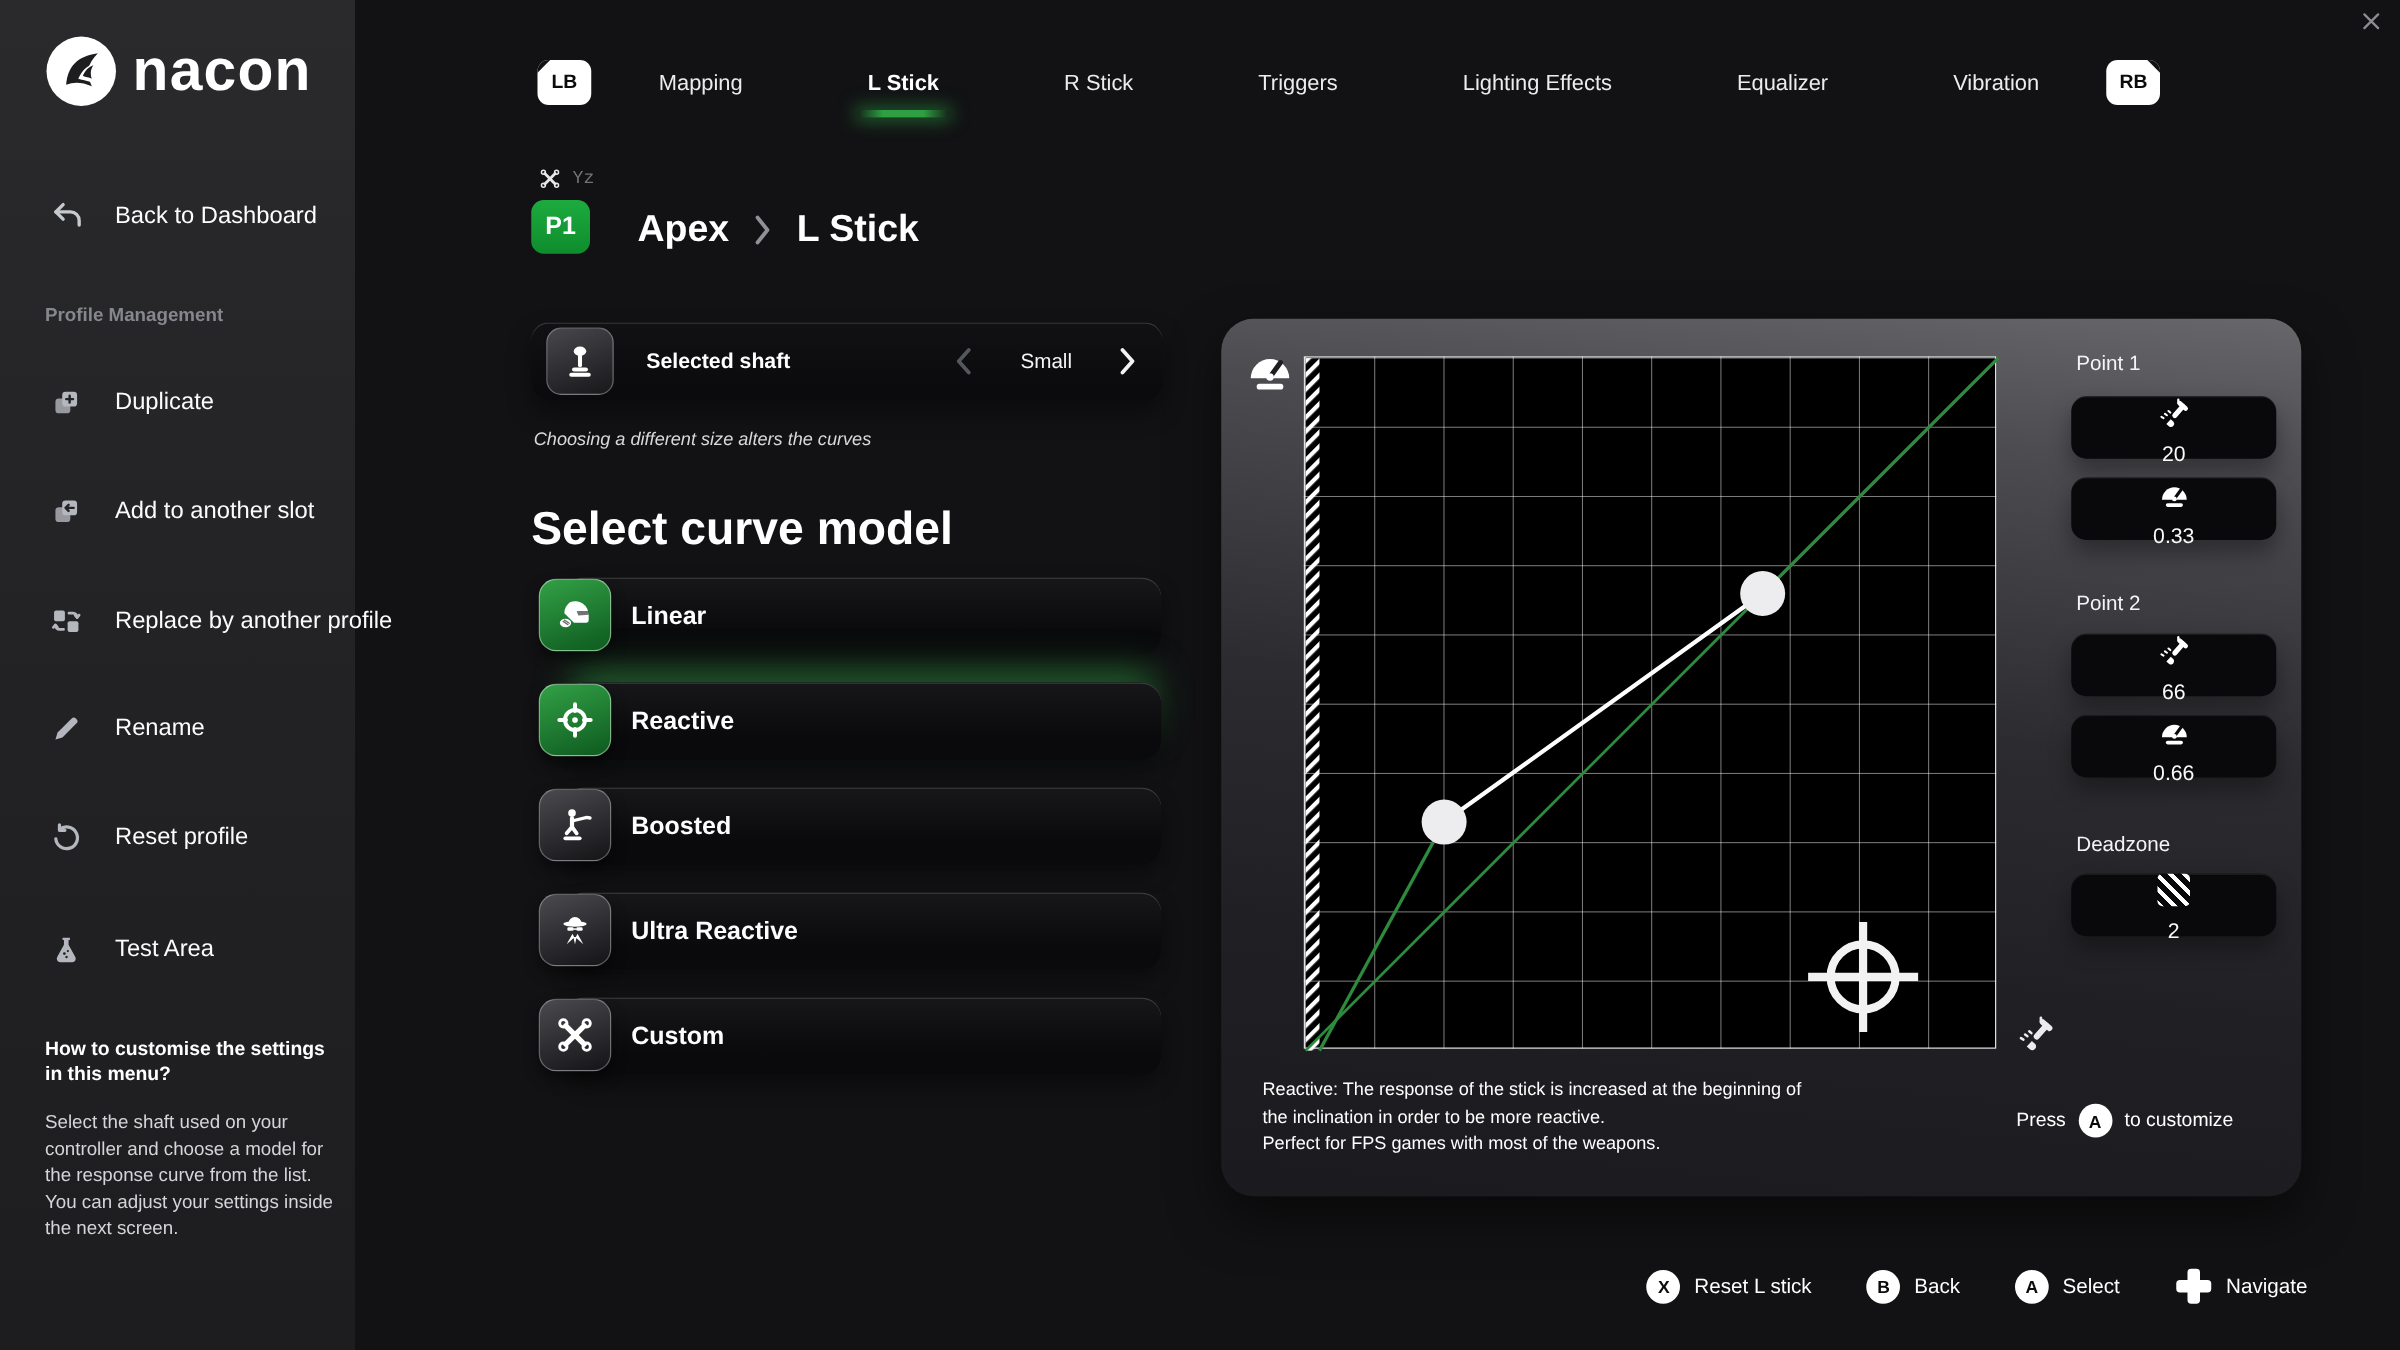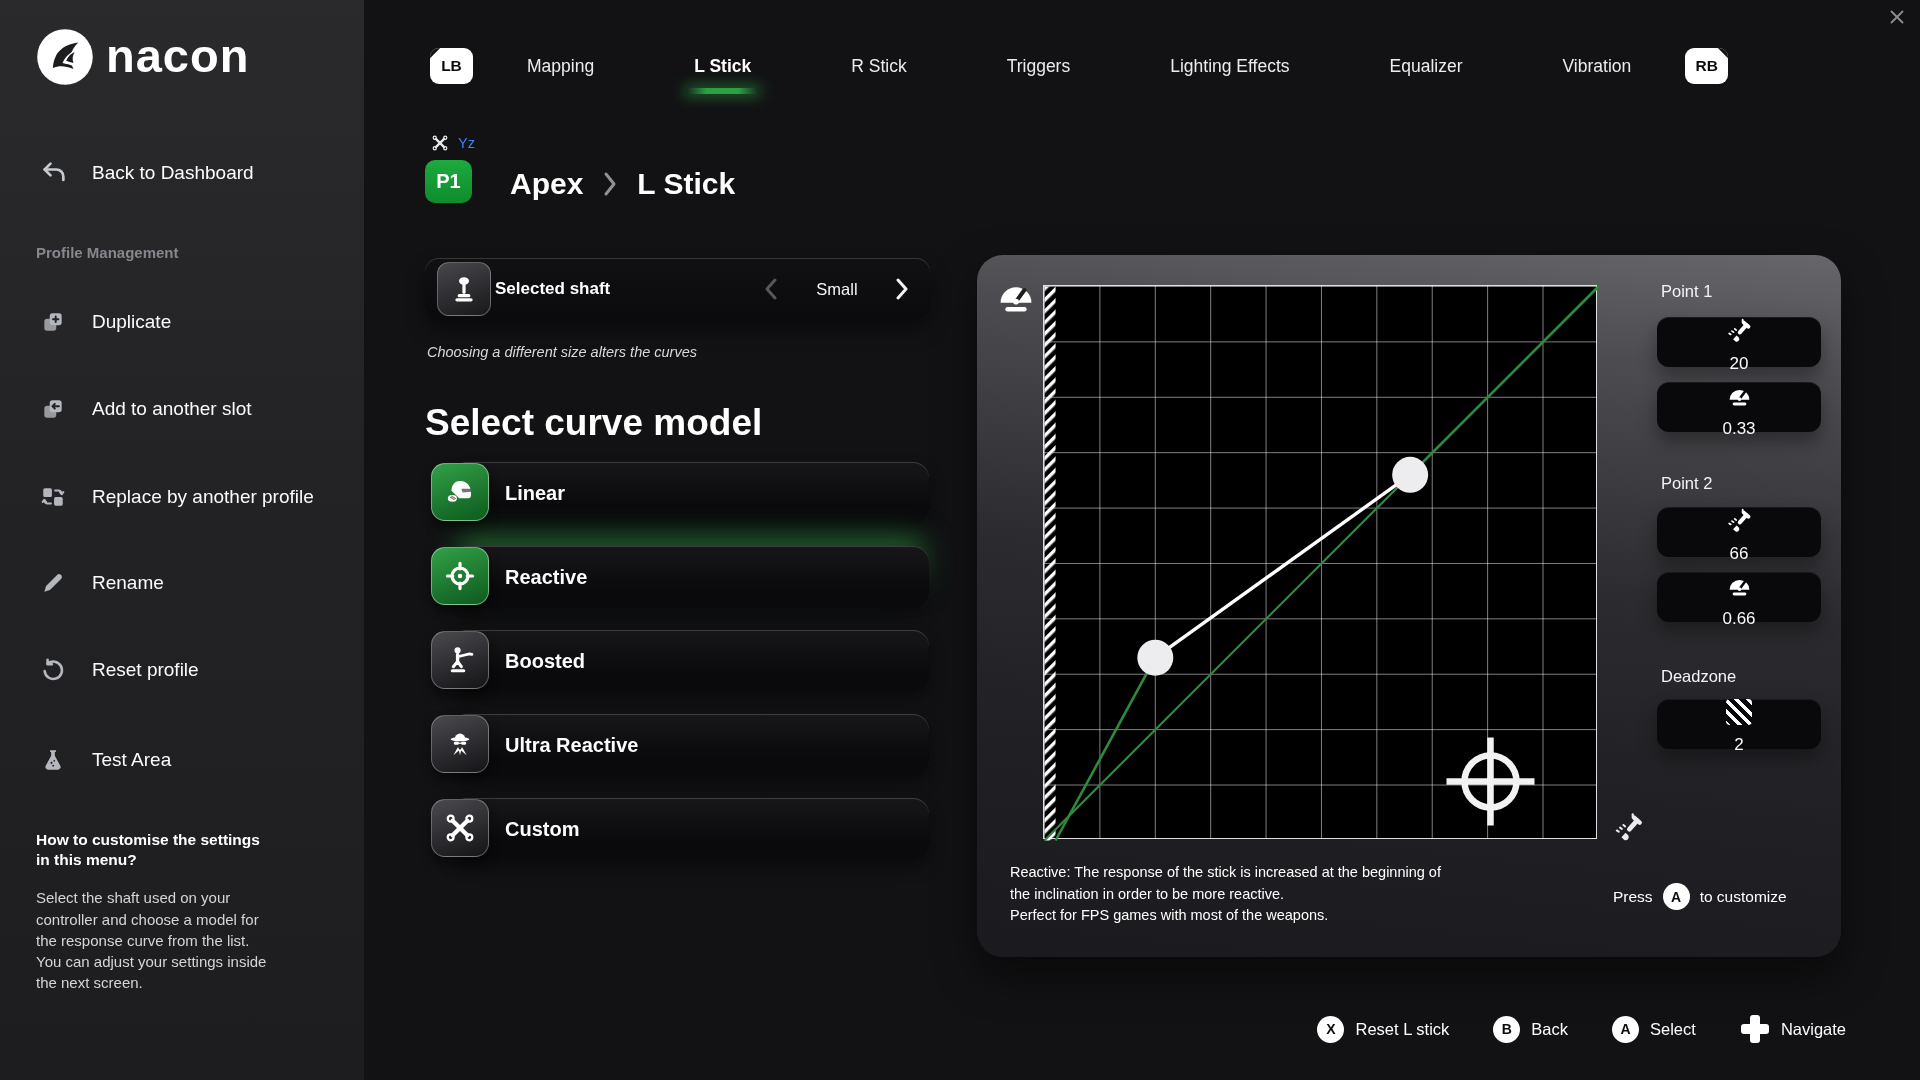--- a/index.html
+++ b/index.html
@@ -1,20 +1,20 @@
 <!DOCTYPE html>
 <html><head>
 <meta charset="utf-8">
 <style>
   html,body{margin:0;padding:0;width:1920px;height:1080px;overflow:hidden;background:#121214;
     font-family:"Liberation Sans","DejaVu Sans",sans-serif;color:#fff;}
   *{box-sizing:border-box;}
 
   
-  .sidebar{position:absolute;left:0;top:0;width:364px;height:1080px;
+  .sidebar{position:absolute;left:0;top:0;width:284px;height:1080px;
     background:linear-gradient(180deg,#2a2a2d 0%,#232326 45%,#1d1d20 100%);}
   .logo{position:absolute;left:36px;top:28px;display:flex;align-items:center;gap:12px;}
   .logo-circle{width:58px;height:58px;}
   .logo-word{font-size:47px;font-weight:800;letter-spacing:1px;color:#fff;margin-top:-4px;}
   .back-row{position:absolute;left:40px;top:158px;display:flex;align-items:center;gap:24px;height:30px;cursor:pointer;}
   .back-row .ic{color:#c6c9ce;}
   .back-row .lbl{font-size:19px;color:#fdfdfd;}
   .section-label{position:absolute;left:36px;top:244px;font-size:15px;font-weight:700;color:#85878d;}
   .menu-item{position:absolute;left:40px;display:flex;align-items:center;gap:26px;height:30px;cursor:pointer;}
   .menu-item .ic{color:#b4b7bd;width:26px;height:26px;display:flex;}
@@ -35,38 +35,38 @@
   .nav-links{display:flex;align-items:center;gap:100px;margin:0 54px;}
   .nav-link{font-size:17.5px;color:#ececee;cursor:pointer;position:relative;white-space:nowrap;}
   .nav-link.active{font-weight:700;color:#fff;}
   .nav-link.active::after{content:"";position:absolute;left:-8px;right:-8px;bottom:-17px;height:6px;border-radius:4px;
     background:linear-gradient(90deg,rgba(39,150,60,.15),#2ea043 28%,#2ea043 72%,rgba(39,150,60,.15));
     box-shadow:0 0 14px 3px rgba(46,160,67,.55);}
 
   
   .tag-row{position:absolute;left:431px;top:134px;display:flex;align-items:center;gap:9px;}
   .tag-row .ic{width:18px;height:18px;color:#e8e8ea;display:flex;}
-  .tag-label{font-size:14.5px;color:#3b82f6;}
+  .tag-label{font-size:14.5px;color:#737373;font-family:Liberation Mono, monospace;}
   .slot-badge{position:absolute;left:425px;top:160px;width:47px;height:43px;border-radius:10px;
     background:linear-gradient(180deg,#1cab3e,#0f8c2d);display:flex;align-items:center;justify-content:center;
     font-size:20px;font-weight:800;color:#fff;}
   .title-row{position:absolute;left:510px;top:164px;height:40px;display:flex;align-items:center;gap:20px;}
   .title-main{font-size:30px;font-weight:700;}
   .title-sep{width:14px;height:26px;color:#8f9196;display:flex;}
   .title-page{font-size:30px;font-weight:700;}
 
   
   .shaft-card{position:absolute;left:425px;top:258px;width:505px;height:62px;border-radius:14px;
     background:linear-gradient(180deg,#111113,#0a0a0c);display:flex;align-items:center;padding-right:20px;
     box-shadow:inset 0 1px 0 rgba(255,255,255,.16),0 10px 20px rgba(0,0,0,.4);}
   .shaft-tile{width:54px;height:54px;margin-left:12px;border-radius:12px;flex:none;
     background:linear-gradient(160deg,#47474c,#18181b);border:1px solid rgba(255,255,255,.3);
     display:flex;align-items:center;justify-content:center;color:#fff;}
   .shaft-tile svg{width:30px;height:30px;}
-  .shaft-label{font-size:17px;font-weight:700;margin-left:4px;flex:1;}
+  .shaft-label{font-size:17px;font-weight:700;margin-left:26px;flex:1;}
   .chev{width:15px;height:22px;display:flex;cursor:pointer;}
   .chev.left{color:#54575d;}
   .chev.right{color:#f2f2f3;}
   .shaft-value{width:116px;text-align:center;font-size:16.5px;color:#f4f4f5;}
   .shaft-note{position:absolute;left:427px;top:344px;font-size:14.5px;font-style:italic;color:#d9d9db;}
 
   
   .curve-title{position:absolute;left:425px;top:402px;font-size:37px;font-weight:800;}
   .model-list{position:absolute;left:425px;top:462px;width:505px;}
   .model-row{position:relative;margin-left:26px;width:478px;height:62px;margin-bottom:22px;border-radius:16px;

